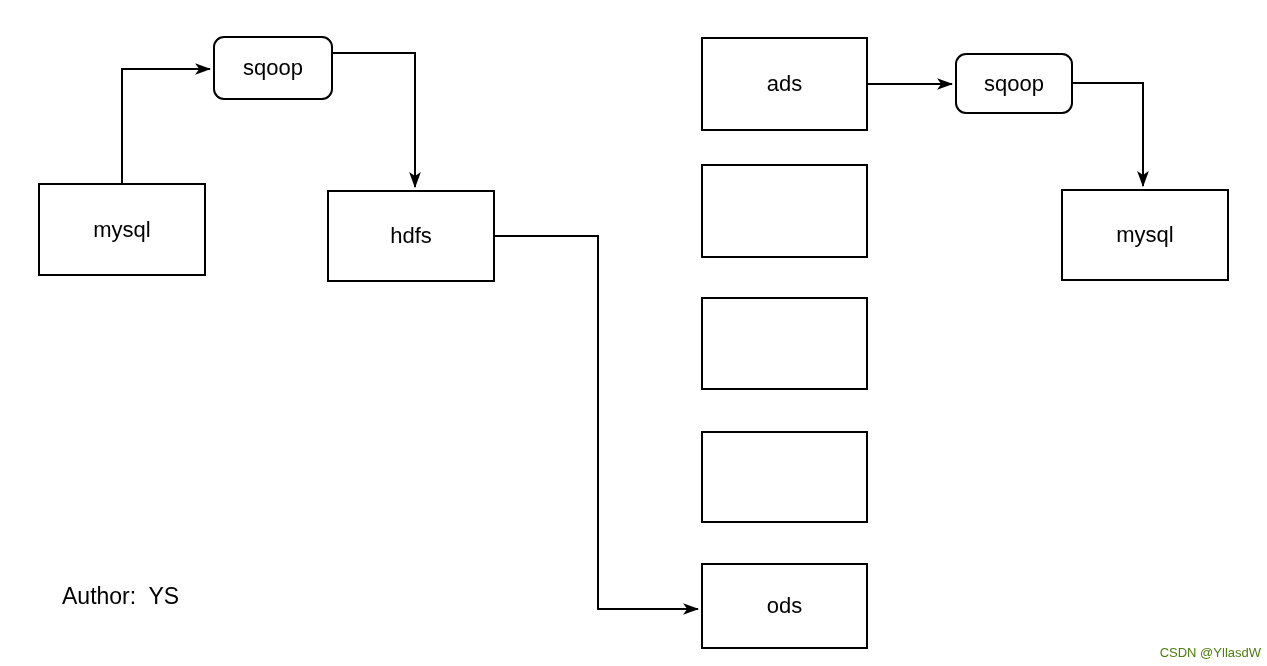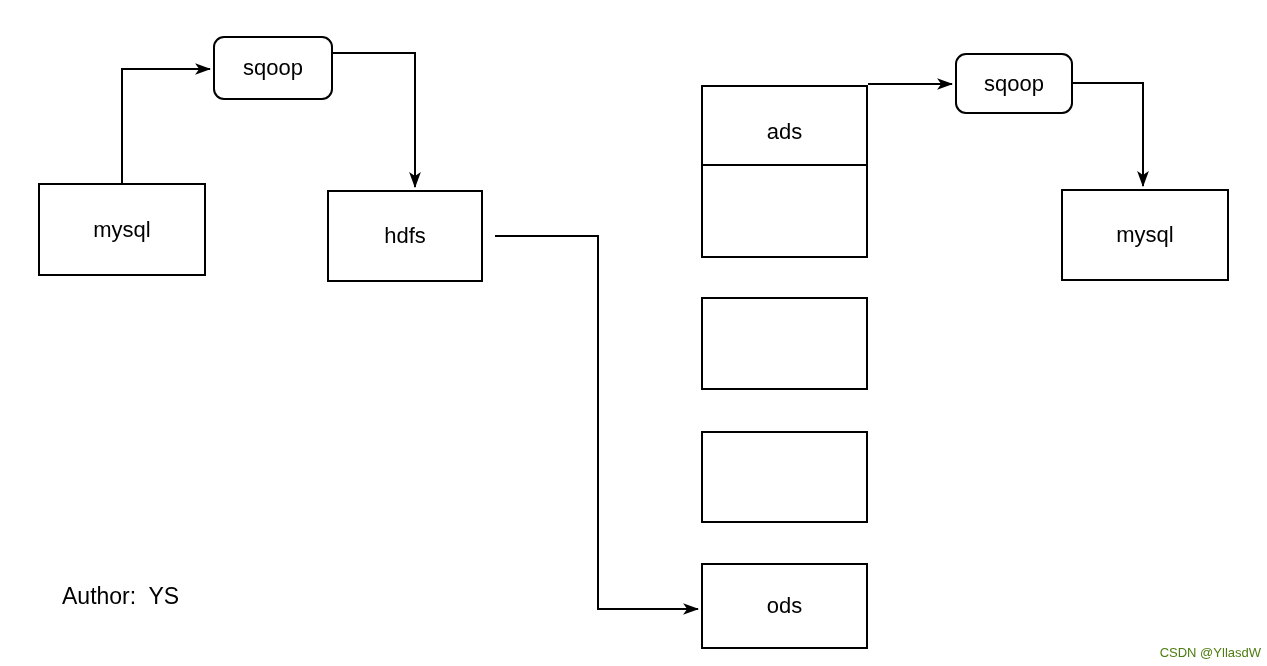--- a/index.html
+++ b/index.html
@@ -86,24 +86,24 @@
   <div class="author-note">Author:  YS</div>
 
   <div class="watermark">CSDN @YllasdW</div>
 
 <div class="node" style="left: 38px; top: 183px; width: 168px; height: 93px;">
       <span>mysql</span>
     </div>
     <div class="node rounded" style="left: 213px; top: 36px; width: 120px; height: 64px;">
       <span>sqoop</span>
     </div>
-    <div class="node" style="left: 327px; top: 190px; width: 156px; height: 92px;">
+    <div class="node" style="left: 327px; top: 190px; width: 168px; height: 92px;">
       <span>hdfs</span>
     </div>
-    <div class="node" style="left: 701px; top: 37px; width: 167px; height: 94px; margin-top: 48px;">
+    <div class="node" style="left: 701px; top: 37px; width: 167px; height: 94px;">
       <span>ads</span>
     </div>
     <div class="node" style="left: 701px; top: 164px; width: 167px; height: 94px;">
       <span></span>
     </div>
     <div class="node" style="left: 701px; top: 297px; width: 167px; height: 93px;">
       <span></span>
     </div>
     <div class="node" style="left: 701px; top: 431px; width: 167px; height: 92px;">
       <span></span>

